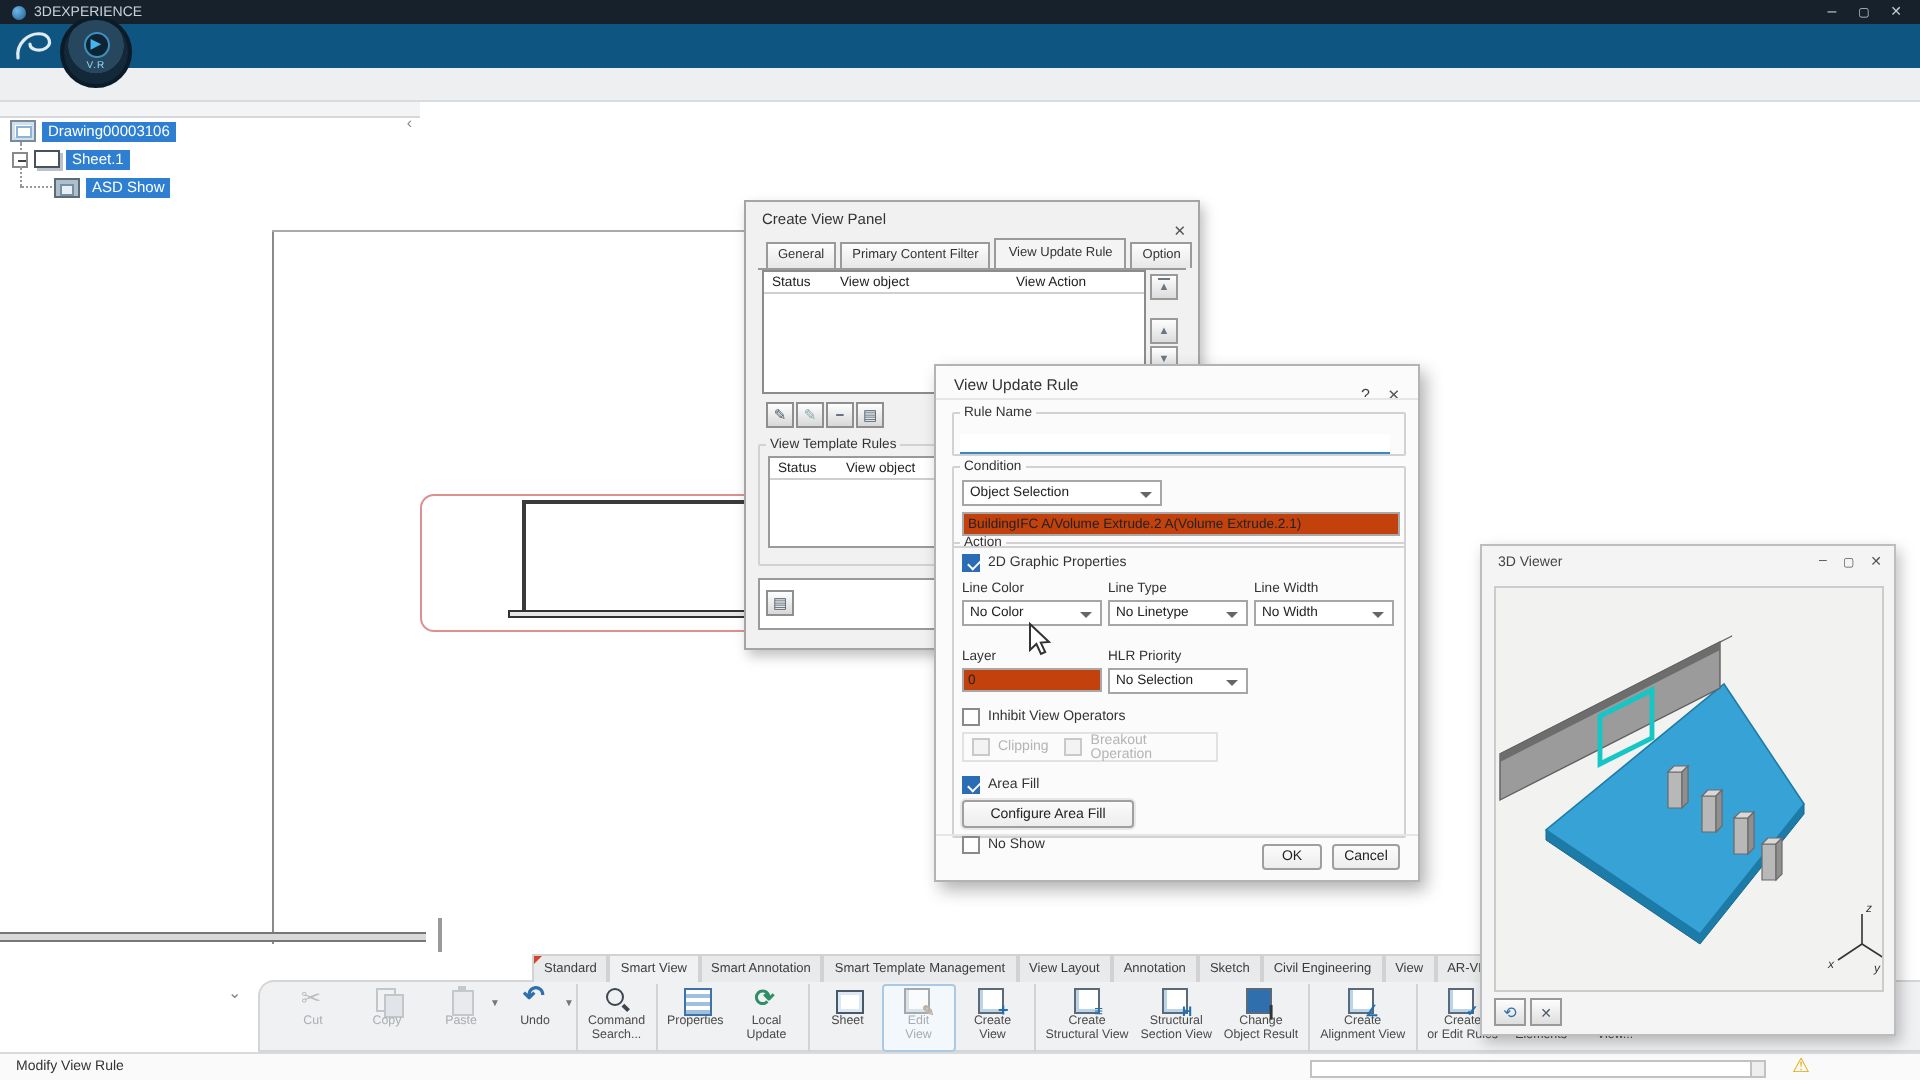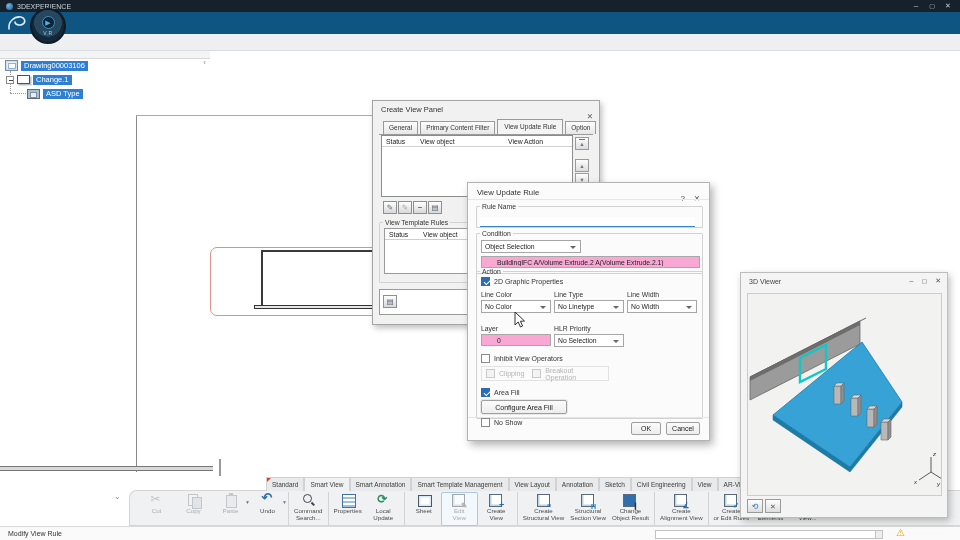--- a/index.html
+++ b/index.html
@@ -84,21 +84,21 @@
   .geom-tick { left:219px; top:408px; width:1.5px; height:17px; background:#9a9a9a; }
 
   
   .dlg-title { font-size:7.5px; color:#333; }
   .xbtn::before { content:"✕"; font-size:7.5px; color:#555; }
   .qbtn::before { content:"?"; font-size:8px; color:#444; }
   fieldset.grp { position:absolute; border:1px solid #d2d2d2; border-radius:1px; }
   fieldset.grp legend { font-size:6.8px; color:#333; padding:0 2px; margin-left:3px; }
   .sel { position:relative; background:#fff; border:1px solid #a6a6a6; height:13px; font-size:6.8px; color:#222; line-height:12px; padding:0 12px 0 3px; white-space:nowrap; overflow:hidden; }
   .sel::after { content:""; position:absolute; right:4px; top:5px; border-left:3px solid transparent; border-right:3px solid transparent; border-top:3.5px solid #666; }
-  .txt { background:#f9a8d4; border:1px solid #a8a8a8; font-size:6.8px; height:12px; padding:0 15px; color:#222; width:100%; outline:none; }
+  .txt { background:#c2410c; border:1px solid #a8a8a8; font-size:6.8px; height:12px; padding:0 2px; color:#222; width:100%; outline:none; }
   .cb { width:9px; height:9px; border:1px solid #8a8a8a; background:#fff; display:inline-block; flex:none; position:relative; }
   .cb.checked { background:#2a6db5; border-color:#2a6db5; }
   .cb.checked::after { content:""; position:absolute; left:1.5px; top:1.5px; width:4.5px; height:2.5px; border-left:1.4px solid #fff; border-bottom:1.4px solid #fff; transform:rotate(-45deg); }
   .cb.disabled { border-color:#c9c9c9; background:#f3f3f3; }
   .cbrow { display:flex; align-items:center; gap:4px; font-size:7px; color:#333; }
   .cbrow.dis { color:#b4b4b4; }
   .btn { background:linear-gradient(#fbfbfb,#ededed); border:1px solid #9f9f9f; border-radius:2px; font-size:7px; color:#222; text-align:center; }
 
   
   .svp { left:372px; top:100px; width:228px; height:225px; background:#f1f1f1; border:1px solid #a5a5a5;
@@ -289,27 +289,27 @@
     <div class="abs treestrip"></div>
 
     <div class="treerow" style="left:5px; top:9px;">
       <span class="ic-drawing"></span>
       <span class="tlabel">Drawing00003106</span>
     </div>
     <div class="conn-v" style="left:10px; top:20px; height:8px;"></div>
     <div class="treerow" style="left:6px; top:23px;">
       <span class="ic-expander"></span>
       <span class="ic-sheet"></span>
-      <span class="tlabel">Change.1</span>
+      <span class="tlabel">Sheet.1</span>
     </div>
     <div class="conn-v" style="left:10px; top:32px; height:10px;"></div>
     <div class="conn-h" style="left:10px; top:42px; width:16px;"></div>
     <div class="treerow" style="left:27px; top:37px;">
       <span class="ic-view"></span>
-      <span class="tlabel">ASD Type</span>
+      <span class="tlabel">ASD Show</span>
     </div>
 
     <div class="abs sheet-v"></div>
     <div class="abs sheet-h"></div>
     <div class="abs viewframe"></div>
     <div class="abs geom-v"></div>
     <div class="abs geom-h"></div>
     <div class="abs geom-slab"></div>
     <div class="abs geom-bar"></div>
     <div class="abs geom-tick"></div>

